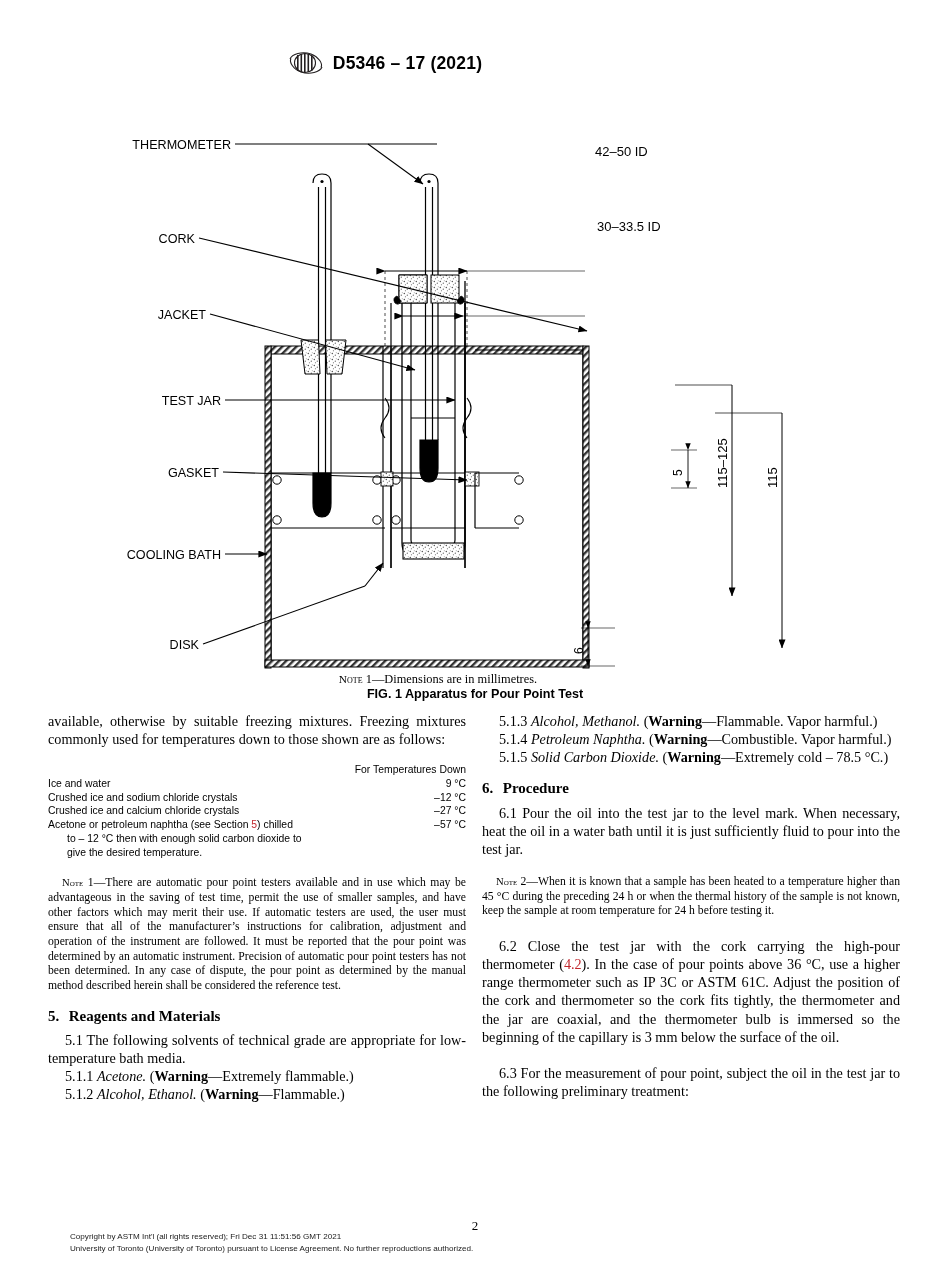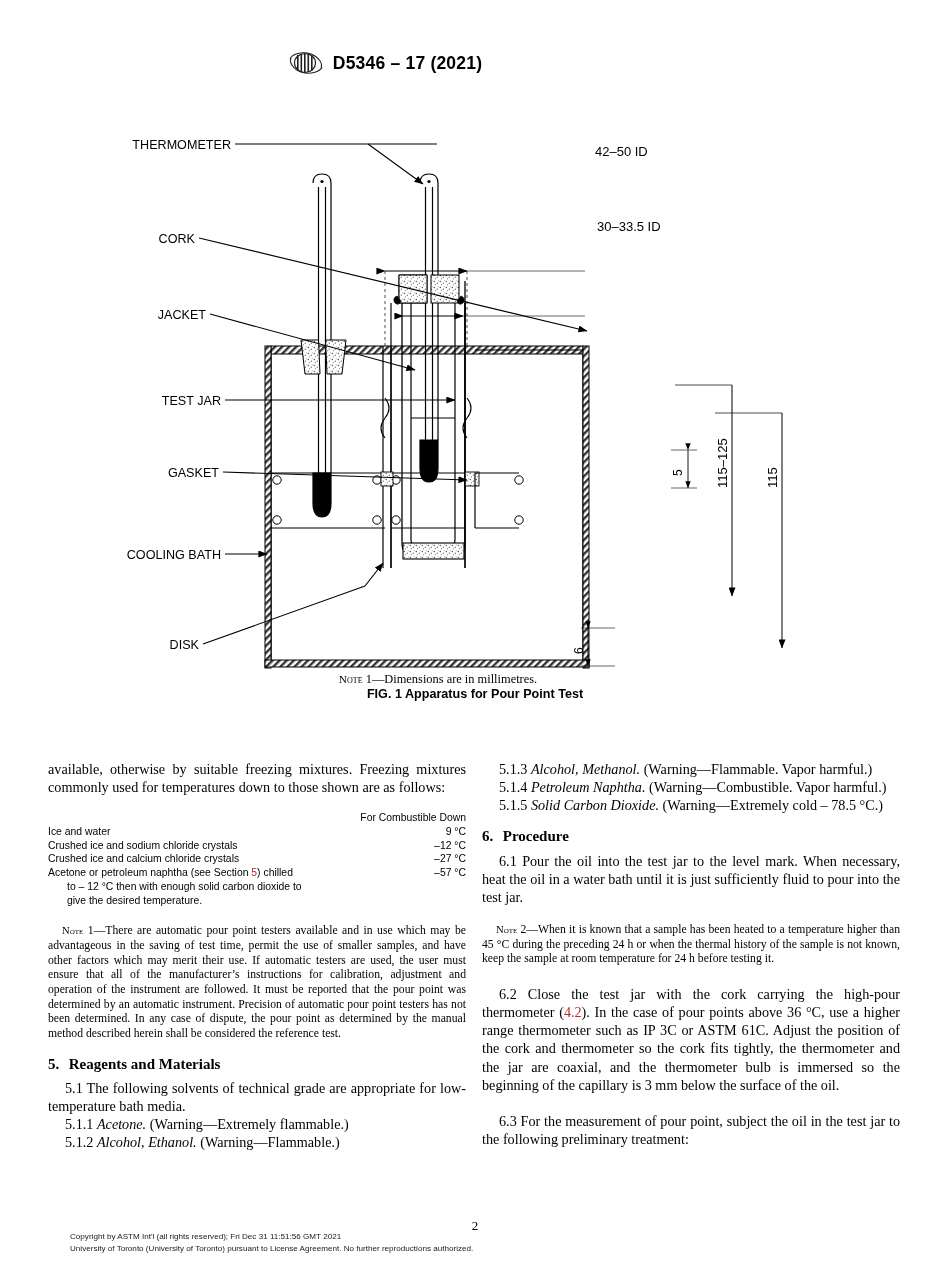--- a/index.html
+++ b/index.html
@@ -17,34 +17,34 @@
   
   .figwrap{position:absolute;left:0;top:88px;width:950px;height:585px;}
   .figsvg{display:block;margin:0 auto;}
   .fignote{position:absolute;left:0;top:672px;width:876px;text-align:center;
            font-size:12.4px;}
   .fignote .nt{font-variant:small-caps;font-size:11.4px;}
   .figcap{position:absolute;left:0;top:687px;width:950px;text-align:center;
           font-family:"Liberation Sans",sans-serif;font-weight:bold;font-size:12.6px;}
 
   
-  .col{position:absolute;top:760px;width:418px;font-size:14.2px;line-height:1.278;}
+  .col{position:absolute;top:712px;width:418px;font-size:14.2px;line-height:1.278;}
   .colL{left:48px;}
   .colR{left:482px;}
   p{margin:0;text-align:justify;text-justify:inter-word;}
   .ind{text-indent:17px;}
   .hang{margin-top:18px;}
   h3{font-family:"Liberation Serif",serif;font-weight:bold;font-size:15px;
      margin:13px 0 5px 0;}
   h3 .num{display:inline-block;min-width:17px;}
   .note{font-size:11.7px;line-height:1.255;text-align:justify;margin-top:17px;text-indent:14px;font-family:Liberation Serif, serif;}
   .note .nt{font-variant:small-caps;font-size:10.6px;}
   .lnk{color:#c0272d;}
   i{font-style:italic;}
-  b{font-weight:normal;}
+  b{font-weight:bold;}
 
   
   .ftab{margin-top:15px;font-family:"Liberation Sans",sans-serif;
         font-size:10.4px;line-height:1.32;width:418px;}
   .ftab .hrow{text-align:right;}
   .ftab .r{display:flex;justify-content:space-between;}
   .ftab .r .a{padding-right:10px;}
   .ftab .r .b{white-space:nowrap;}
   .ftab .cont{margin-left:19px;}
 
@@ -247,21 +247,21 @@
     <span class="nt">Note</span>
     <span>1</span><span>—Dimensions are in millimetres.</span>
   </div>
   <div class="figcap">FIG. 1 Apparatus for Pour Point Test</div>
 
   <div class="col colL">
 
     <p>available, otherwise by suitable freezing mixtures. Freezing mixtures commonly used for temperatures down to those shown are as follows:</p>
 
     <div class="ftab">
-      <div class="hrow">For Combustible Down</div>
+      <div class="hrow">For Temperatures Down</div>
 
       <div class="r">
         <span class="a">Ice and water</span>
         <span class="b">9 °C</span>
       </div>
       <div class="r">
         <span class="a">Crushed ice and sodium chloride crystals</span>
         <span class="b">–12 °C</span>
       </div>
       <div class="r">

